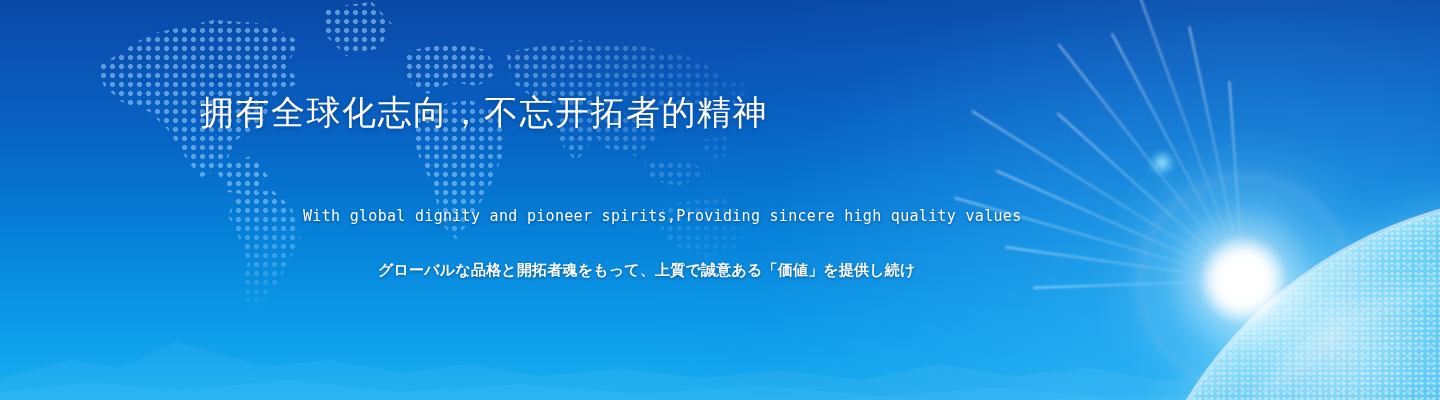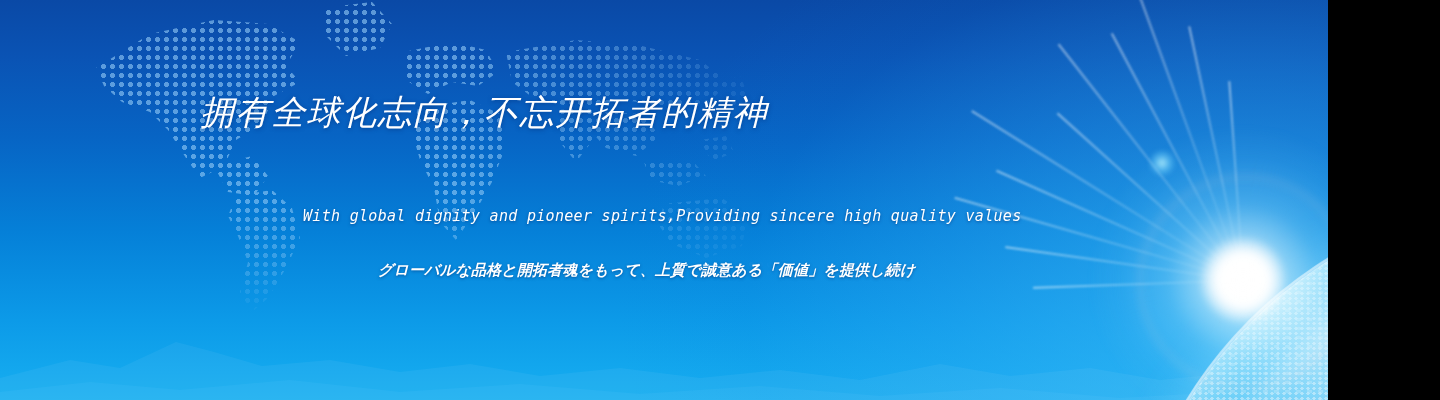--- a/index.html
+++ b/index.html
@@ -3,34 +3,33 @@
 <meta charset="utf-8">
 <style>
   html, body {
     margin: 0;
     padding: 0;
     background: #000;
   }
 
   #banner {
     position: relative;
-    width: 1328px;
+    width: 1440px;
     height: 400px;
     overflow: hidden;
     font-family: "Liberation Sans", "DejaVu Sans", sans-serif;
     
     background: linear-gradient(to bottom,
         #0a49a6 0%,
         #0a53b4 14%,
         #0764c4 34%,
         #0580d8 58%,
         #0c9ae8 80%,
         #13a8ee 93%,
         #18aef0 100%);
-    font-style: italic;
   }
 
   
   .bg-right-glow {
     position: absolute;
     inset: 0;
     background:
       radial-gradient(ellipse 820px 560px at 1255px 300px,
         rgba(70,190,250,0.55) 0%,
         rgba(50,170,245,0.30) 38%,

